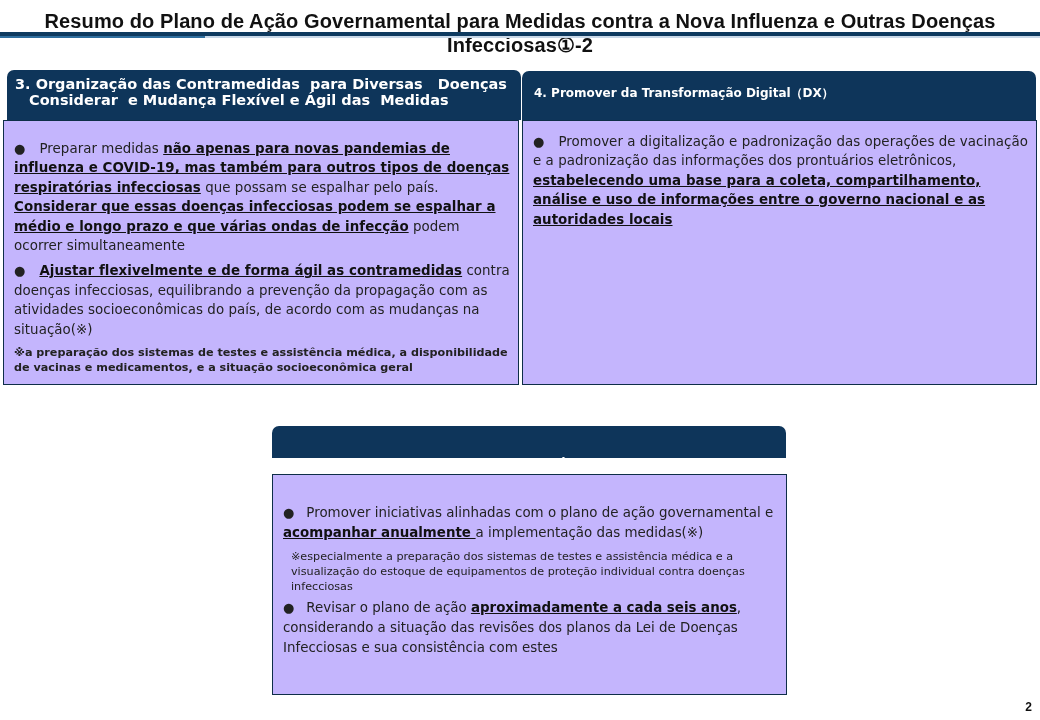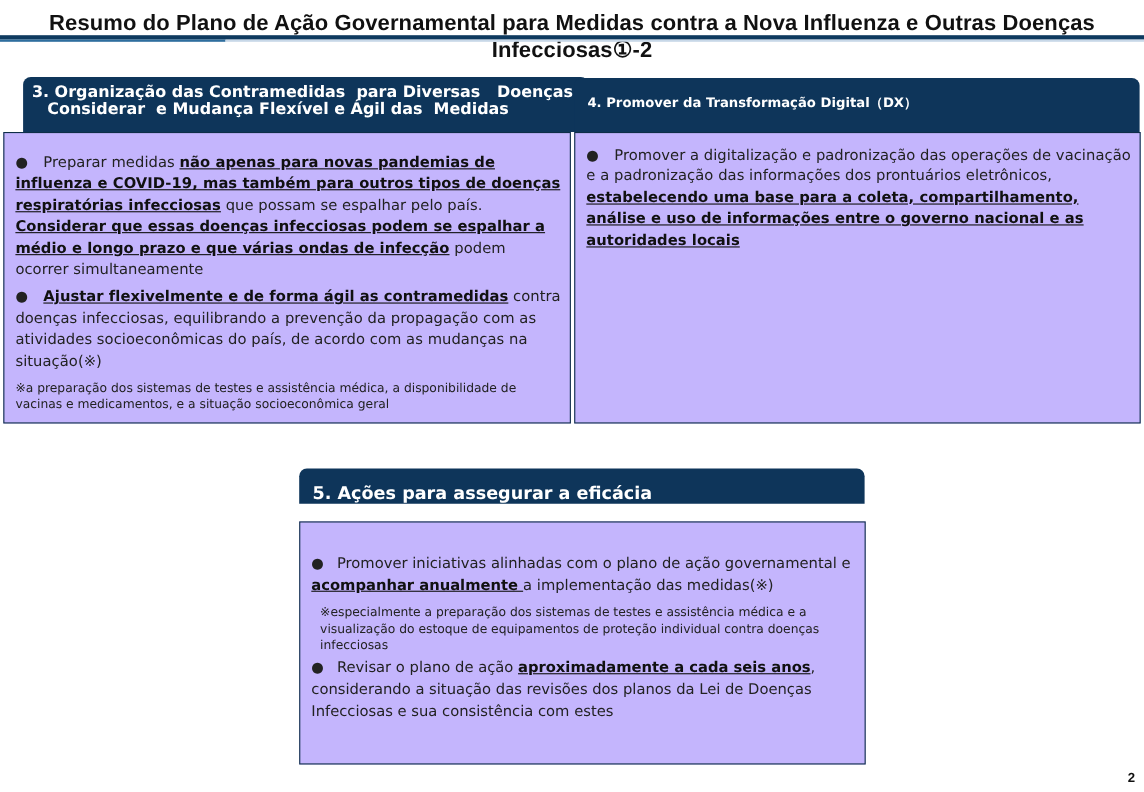--- a/index.html
+++ b/index.html
@@ -19,26 +19,26 @@
 
     .sec-header {
       position: absolute; background: #0e355a; color: #ffffff;
       border-radius: 7px 7px 0 0; box-sizing: border-box;
       font-family: "DejaVu Sans", sans-serif; font-weight: bold;
     }
     .sec-body {
       position: absolute; background: #c4b5fd; border: 1.5px solid #0e2e48;
       box-sizing: border-box; font-family: "DejaVu Sans", sans-serif; color: #222;
     }
-    .h3 { left: 21px; top: 70px; width: 514px; height: 50px; font-size: 14.5px; line-height: 16px; padding: 6px 0 0 8px; }
+    .h3 { left: 7px; top: 70px; width: 514px; height: 50px; font-size: 14.5px; line-height: 16px; padding: 6px 0 0 8px; }
     .h3 .l2 { display: block; padding-left: 14px; }
     .b3 { left: 3px; top: 120px; width: 516px; height: 265px; padding: 18px 8px 0 10px; }
     .h4 { left: 522px; top: 71px; width: 514px; height: 49px; font-size: 12px; padding: 14px 0 0 12px; }
     .b4 { left: 522px; top: 120px; width: 515px; height: 265px; padding: 11px 8px 0 10px; }
-    .h5 { left: 272px; top: 426px; width: 514px; height: 32px; font-size: 16px; padding: 13px 0 0 12px; }
+    .h5 { left: 272px; top: 426px; width: 514px; height: 32px; font-size: 16px; padding: 29px 0 0 12px; }
     .b5 { left: 272px; top: 474px; width: 515px; height: 221px; padding: 28px 8px 0 10px; }
 
     .para { font-size: 13.4px; line-height: 19.4px; margin: 0; }
     .bullet { font-size: 13px; margin-right: 10px; }
     .b3 .para, .b4 .para { letter-spacing: 0.05px; }
     .bu { font-weight: bold; text-decoration: underline; color: #111; }
     .note { font-size: 11.2px; line-height: 15px; color: #222; margin: 2px 0 0 0; }
     .gap { height: 6px; }
     .b5 .para { line-height: 20px; }
     .b5 .note { margin: 6px 0 4px 8px; }
@@ -60,21 +60,21 @@
   <span class="l2" style="white-space:pre;">Considerar  e Mudança Flexível e Ágil das  Medidas</span>
 </div>
 <div class="sec-body b3">
   <p class="para">
     <span class="bullet">●</span><span style="margin-left:4px;">Preparar medidas </span><span class="bu">não apenas para novas pandemias de influenza e COVID-19,  mas também para outros tipos de doenças respiratórias infecciosas</span><span> que possam se espalhar pelo país. </span><span class="bu">Considerar que essas doenças infecciosas podem se espalhar a médio e longo prazo e que várias ondas de infecção</span><span> podem ocorrer simultaneamente</span>
   </p>
   <div class="gap"></div>
   <p class="para">
     <span class="bullet">●</span><span class="bu" style="margin-left:4px;">Ajustar flexivelmente e de forma ágil as contramedidas</span><span> contra doenças infecciosas, equilibrando  a prevenção da propagação com as atividades socioeconômicas do país, de acordo com as mudanças na situação(※)</span>
   </p>
-  <p class="note" style="margin-top:6px;">※a preparação dos sistemas de testes e assistência médica, a disponibilidade de vacinas e medicamentos,  e a situação socioeconômica  geral</p>
+  <p class="note" style="margin-top:6px;font-weight:bold;">※a preparação dos sistemas de testes e assistência médica, a disponibilidade de vacinas e medicamentos,  e a situação socioeconômica  geral</p>
 </div>
 
 <div class="sec-header h4">
   <span>4. Promover da Transformação Digital（DX）</span>
 </div>
 <div class="sec-body b4">
   <p class="para">
     <span class="bullet">●</span><span style="margin-left:4px;">Promover a digitalização e padronização das operações de vacinação e a padronização  das informações dos prontuários eletrônicos, </span><span class="bu">estabelecendo uma base para a coleta, compartilhamento, análise e uso de informações entre o governo nacional e as autoridades locais</span>
   </p>
   <div class="gap"></div>

